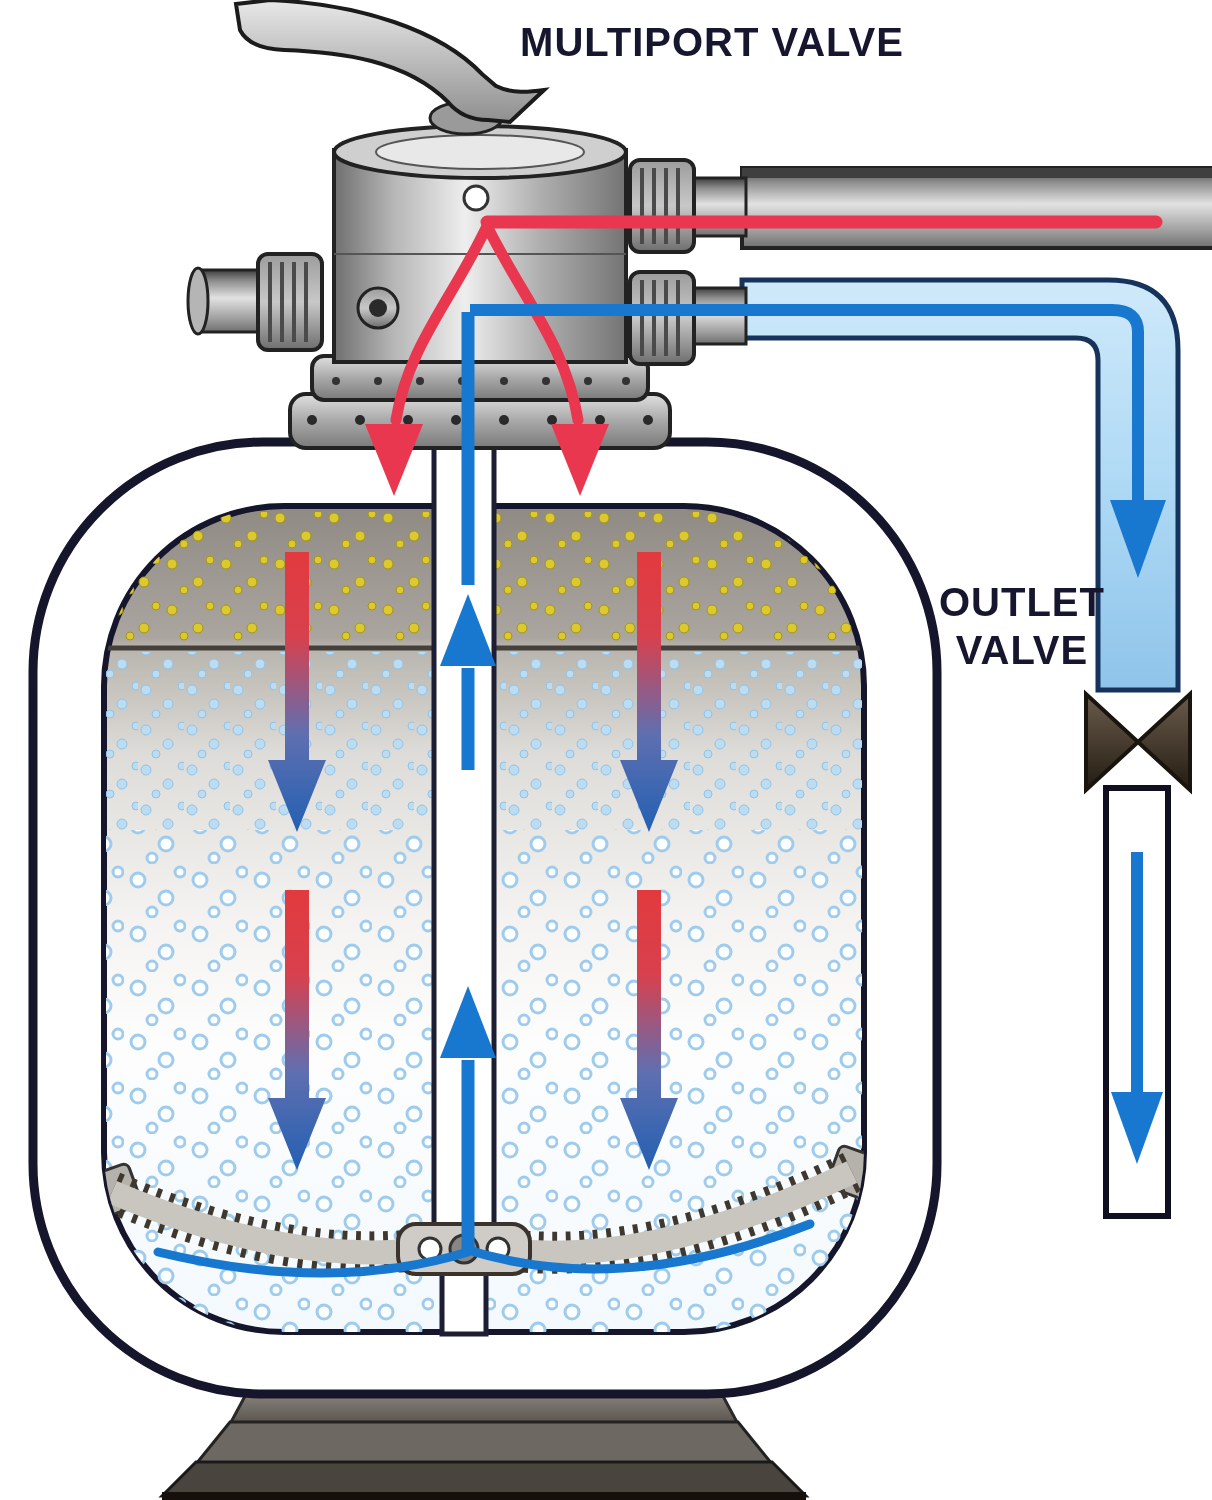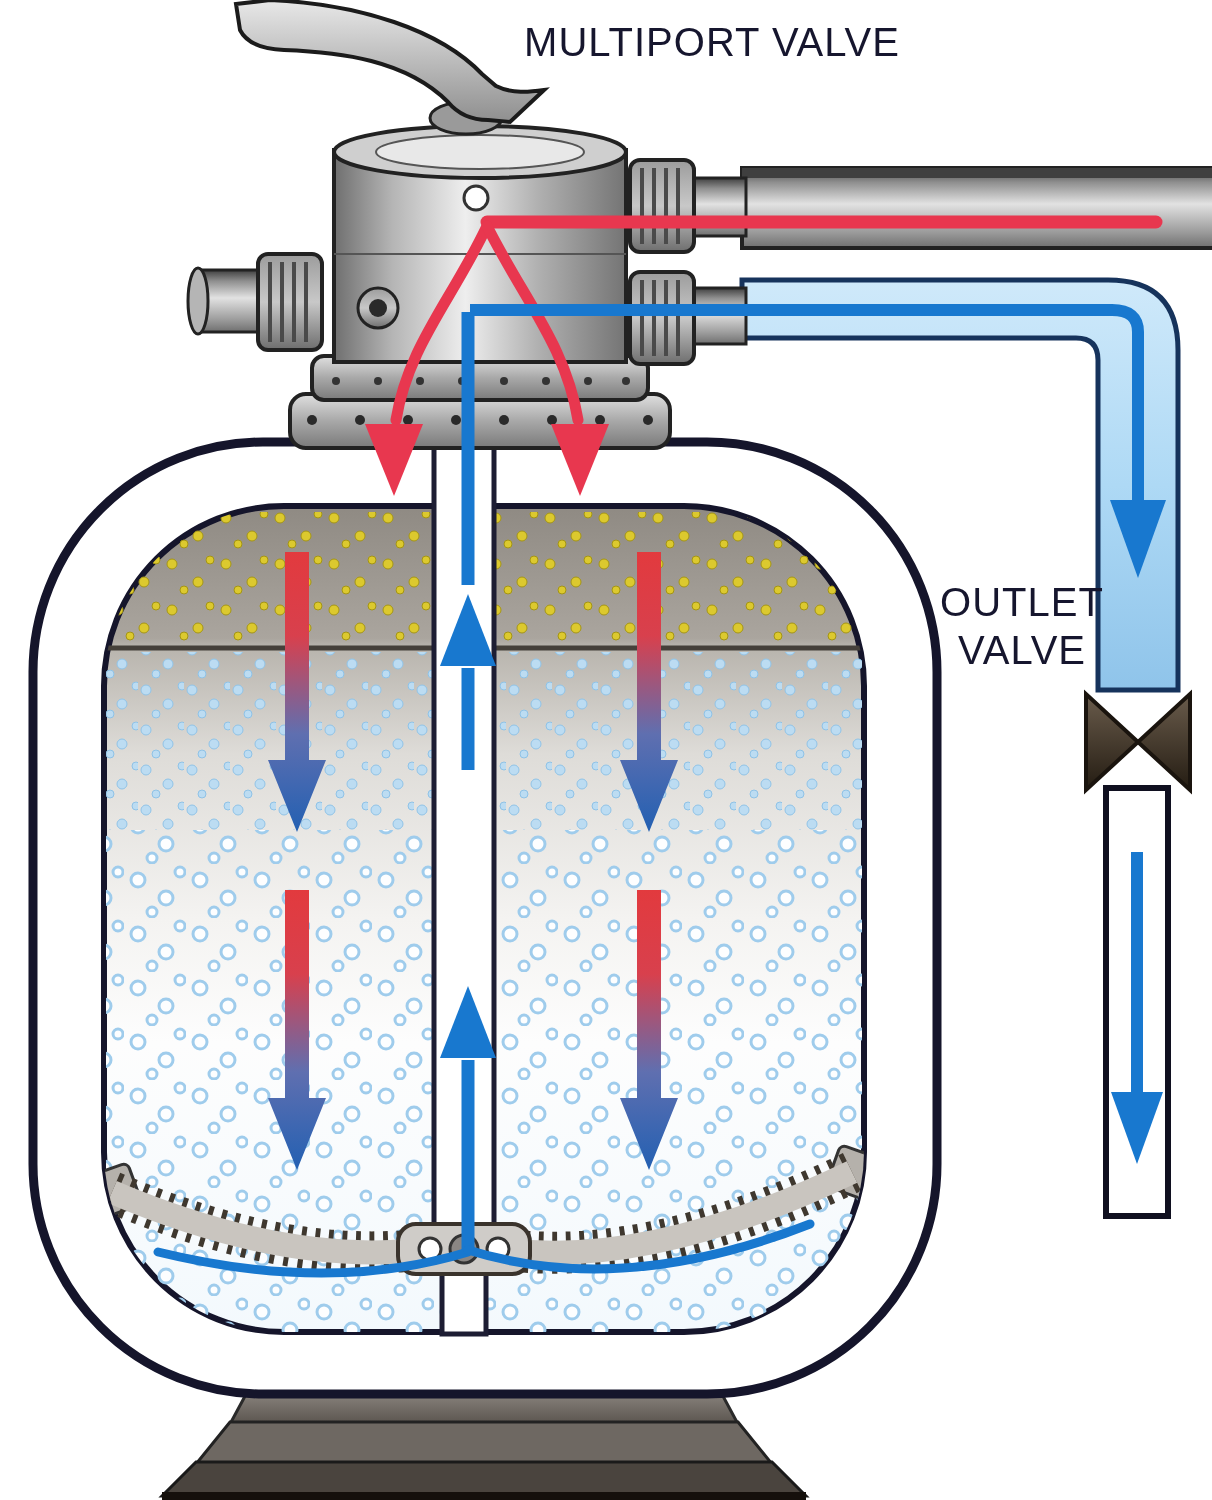--- a/index.html
+++ b/index.html
@@ -2,20 +2,21 @@
 <html><head>
 <meta charset="utf-8">
 <style>
   html,body{margin:0;padding:0;background:#ffffff;}
   .stage{
     position:relative;
     width:1212px;height:1500px;
     background:#ffffff;
     font-family:"Liberation Sans","DejaVu Sans",sans-serif;
     overflow:hidden;
+    font-weight:bold;
   }
   svg{display:block;}
   .lbl{
     font-family:"Liberation Sans","DejaVu Sans",sans-serif;
     font-size:40px;
     letter-spacing:1px;
     fill:#16162e;
   }
 </style>
 </head>

